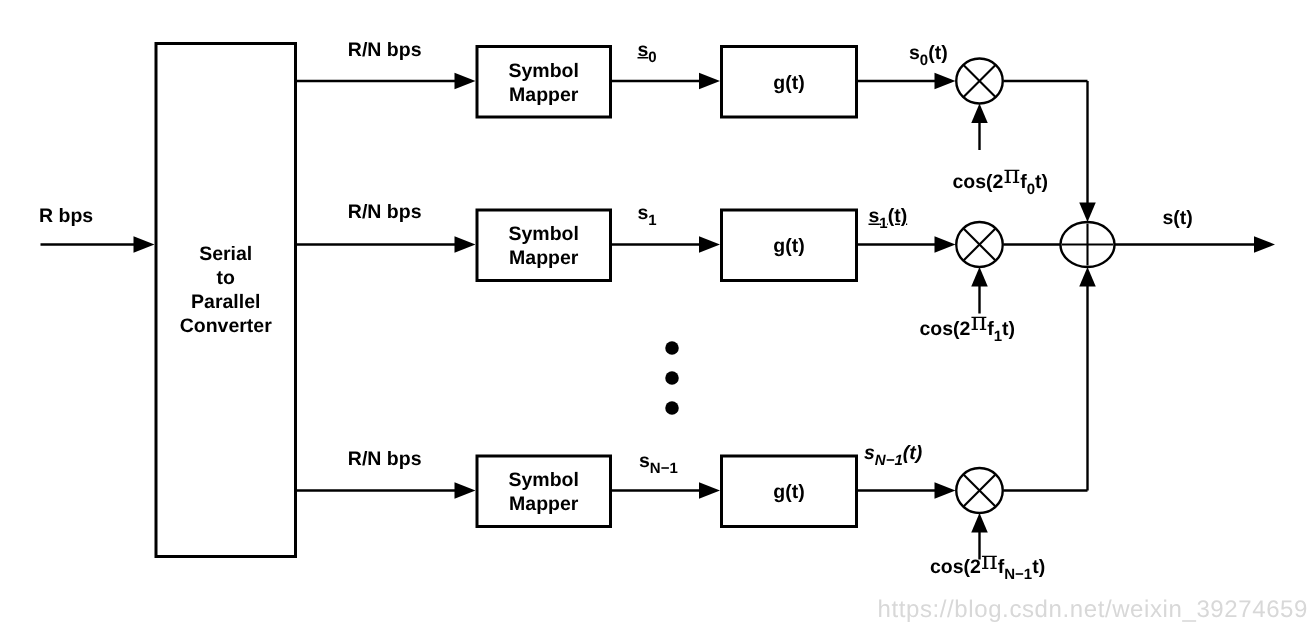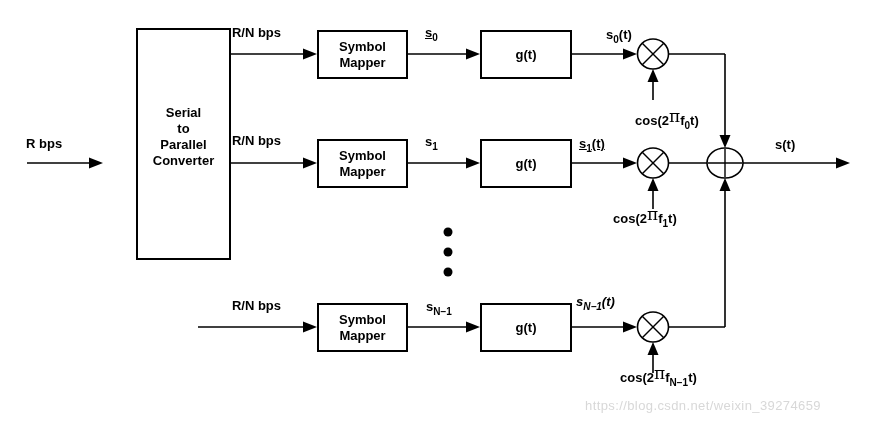--- a/index.html
+++ b/index.html
@@ -16,21 +16,21 @@
   .box span{display:block;}
   .sp-box{padding-bottom:14px;}
   .lbl{
     position:absolute;font-weight:bold;font-size:13px;white-space:nowrap;color:#000;
     line-height:1.1;
   }
   .lbl.center{text-align:right;}
   .sb{font-size:10px;font-weight:bold;position:relative;top:4px;}
   .pi{font-size:17px;font-weight:normal;font-family:"DejaVu Serif",serif;position:relative;top:-3px;line-height:0;}
   .watermark{
-    position:absolute;font-size:13px;font-weight:normal;color:#d8d8d8;
+    position:absolute;font-size:16px;font-weight:normal;color:#d8d8d8;
     white-space:nowrap;letter-spacing:0.4px;
   }
 </style>
 </head>
 <body>
 
 <div class="stage">
 
   <svg width="876" height="424" viewBox="0 0 876 424">
     <g stroke="#000" stroke-width="1.6" fill="none">
@@ -101,21 +101,21 @@
       <polygon points="850,163 836,157.5 836,168.5"></polygon>
     </g>
 
     <g fill="#000">
       <circle cx="448" cy="232" r="4.5"></circle>
       <circle cx="448" cy="252" r="4.5"></circle>
       <circle cx="448" cy="272" r="4.5"></circle>
     </g>
   </svg>
 
-  <div class="box sp-box" style="left:103px;top:28px;width:95px;height:232px;margin-left:33px;">
+  <div class="box sp-box" style="left:103px;top:28px;width:95px;height:344px;">
     <div>
       <span>Serial</span>
       <span>to</span>
       <span>Parallel</span>
       <span>Converter</span>
     </div>
   </div>
 
   <div class="box" style="left:317px;top:30px;width:91px;height:49px;">
     <div>

